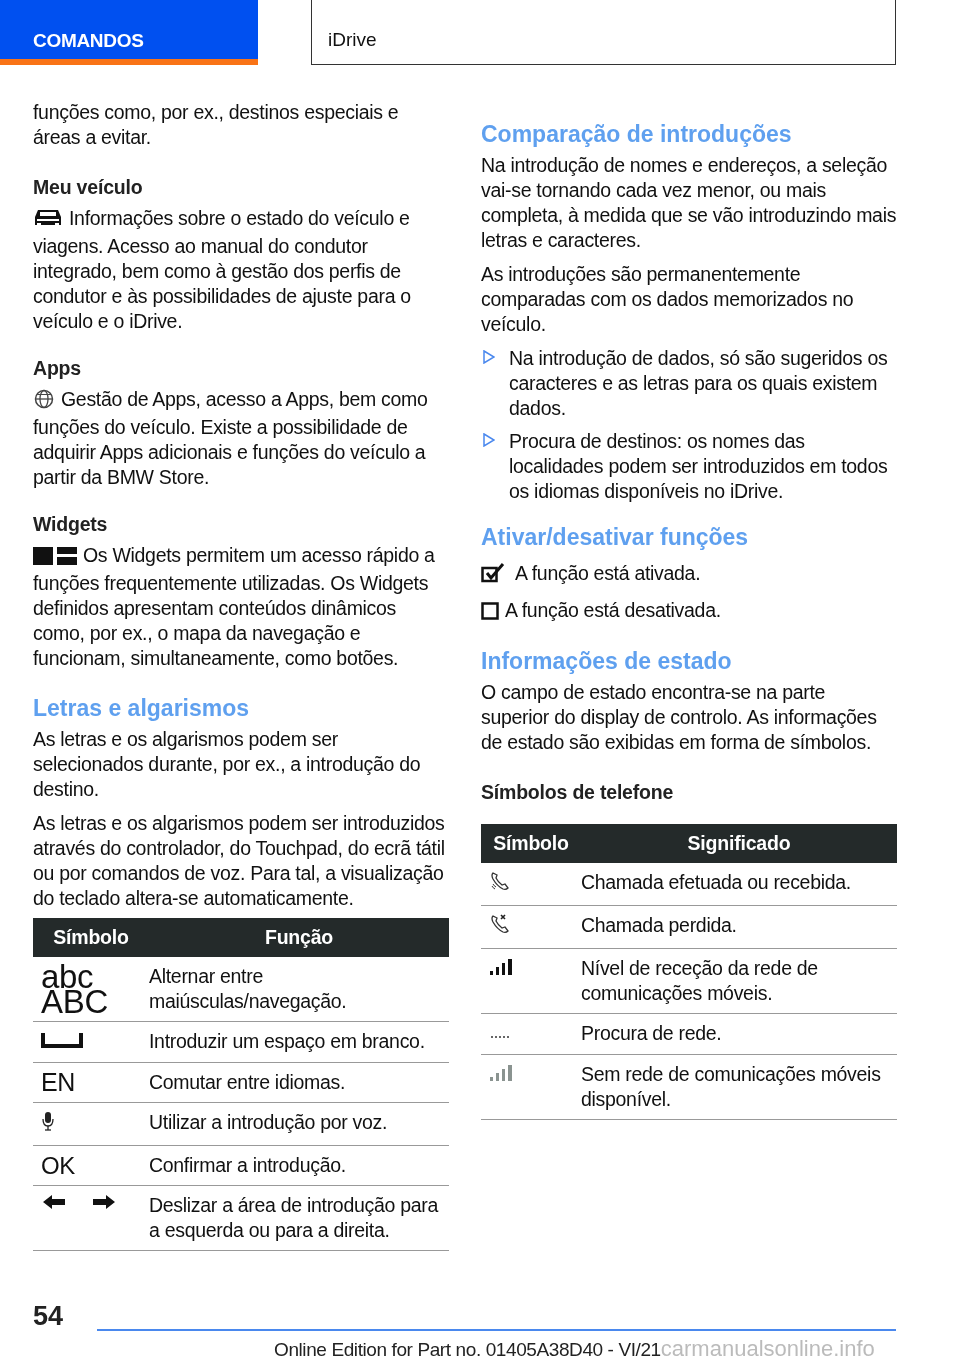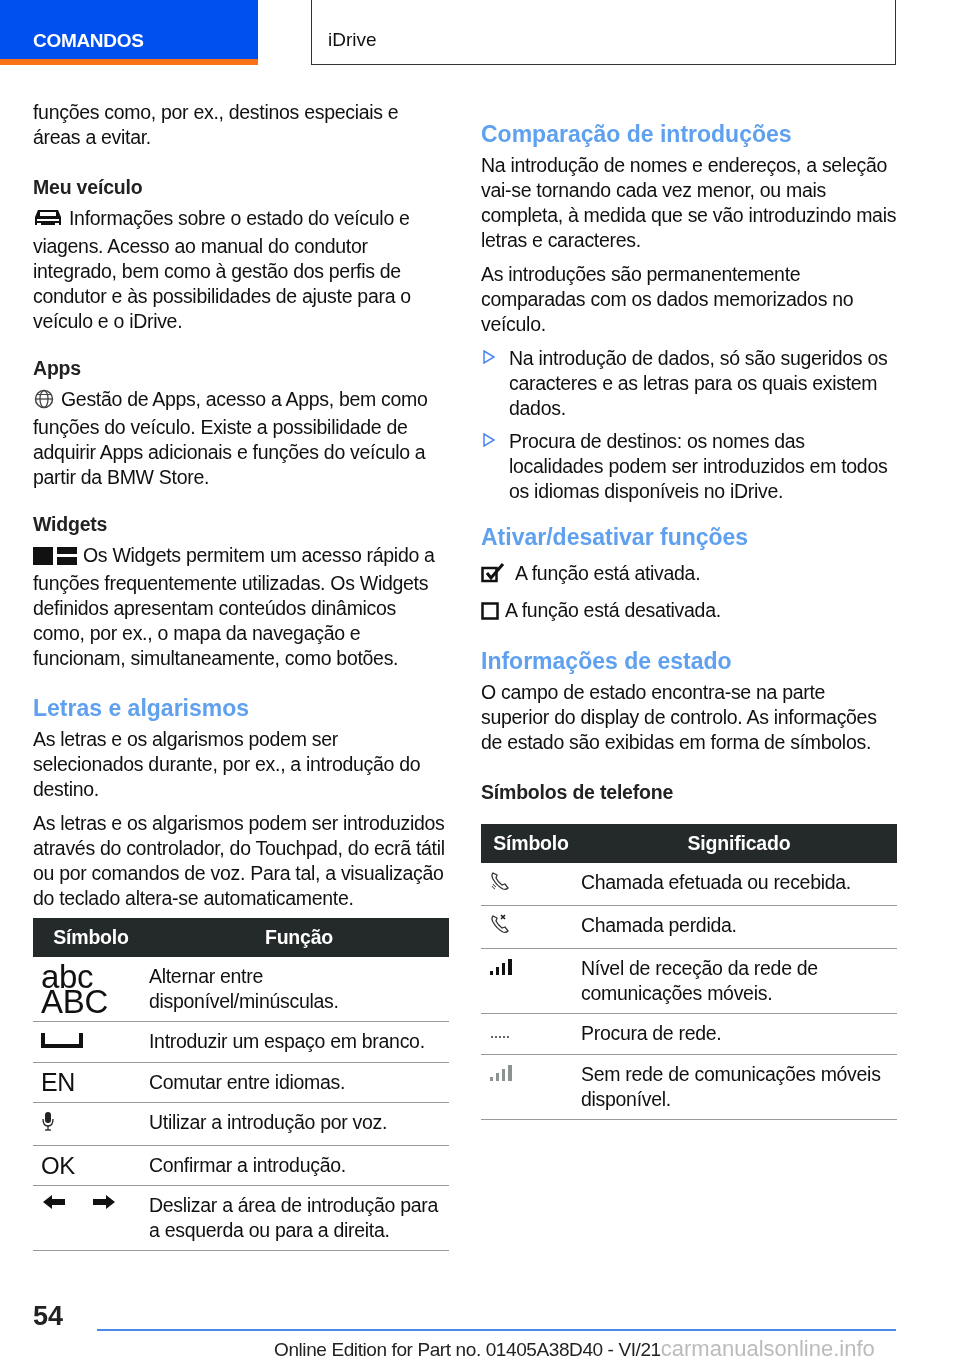--- a/index.html
+++ b/index.html
@@ -94,21 +94,21 @@
     <tbody>
         <tr>
       <th>Símbolo</th>
       <th>Função</th>
     </tr>
     <tr>
       <td class="sym" style="font-size:33px;line-height:25px;">
         <div>abc</div>
         <div>ABC</div>
       </td>
-      <td>Alternar entre disponível/minúsculas.</td>
+      <td>Alternar entre maiúsculas/navegação.</td>
     </tr>
     <tr>
       <td class="sym">
         <span><svg width="42" height="20" viewBox="0 0 42 20">
                 <path d="M2 4 V17 H40 V4" fill="none" stroke="#111" stroke-width="4"></path>
               </svg></span>
       </td>
       <td>Introduzir um espaço em branco.</td>
     </tr>
     <tr>

